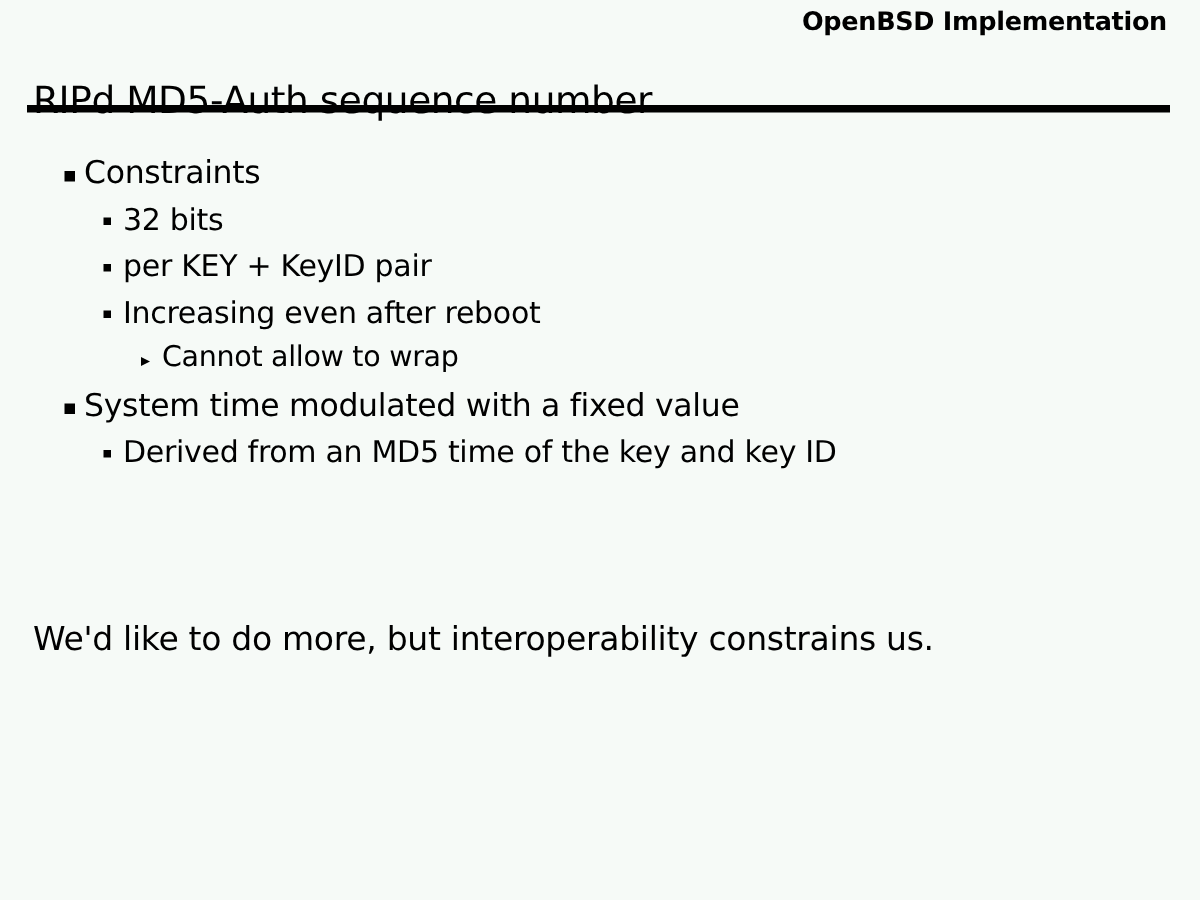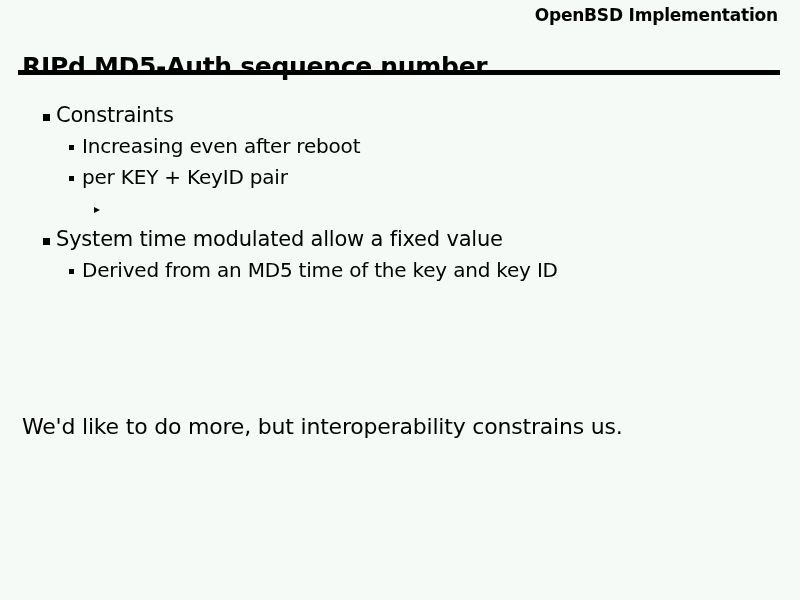--- a/index.html
+++ b/index.html
@@ -37,21 +37,21 @@
     white-space: nowrap;
     margin-left: 43px;
   }
 
   
   .slide-title {
     position: absolute;
     top: 36px;
     left: 22px;
     font-size: 25px;
-    font-weight: bold;
+    font-weight: normal;
     letter-spacing: -0.3px;
     line-height: 1.15;
     white-space: nowrap;
   }
 
   .title-rule {
     position: absolute;
     top: 70px;
     left: 18px;
     width: 762px;
@@ -180,39 +180,44 @@
 
   <div class="title-rule"></div>
 
   <ul class="body-list">
 
     <li class="bullet-row lvl1">
       <span class="bullet-marker"></span>
       <span class="bullet-text">Constraints</span>
     </li>
 
+    <li class="bullet-row lvl2">
+      <span class="bullet-marker"></span>
+      <span class="bullet-text">32 bits</span>
+    </li>
+
+    <li class="bullet-row lvl2">
+      <span class="bullet-marker"></span>
+      <span class="bullet-text">per KEY + KeyID pair</span>
+    </li>
 
     <li class="bullet-row lvl2">
       <span class="bullet-marker"></span>
       <span class="bullet-text">Increasing even after reboot</span>
     </li>
 
-    <li class="bullet-row lvl2">
-      <span class="bullet-marker"></span>
-      <span class="bullet-text">per KEY + KeyID pair</span>
-    </li>
-
 
     <li class="bullet-row lvl3">
       <span class="bullet-marker"></span>
+      <span class="bullet-text">Cannot allow to wrap</span>
     </li>
 
     <li class="bullet-row lvl1">
       <span class="bullet-marker"></span>
-      <span class="bullet-text">System time modulated allow a fixed value</span>
+      <span class="bullet-text">System time modulated with a fixed value</span>
     </li>
 
     <li class="bullet-row lvl2">
       <span class="bullet-marker"></span>
       <span class="bullet-text">Derived from an MD5 time of the key and key ID</span>
     </li>
 
   </ul>
 
   <p class="closing-note">We'd like to do more, but interoperability constrains us.</p>

